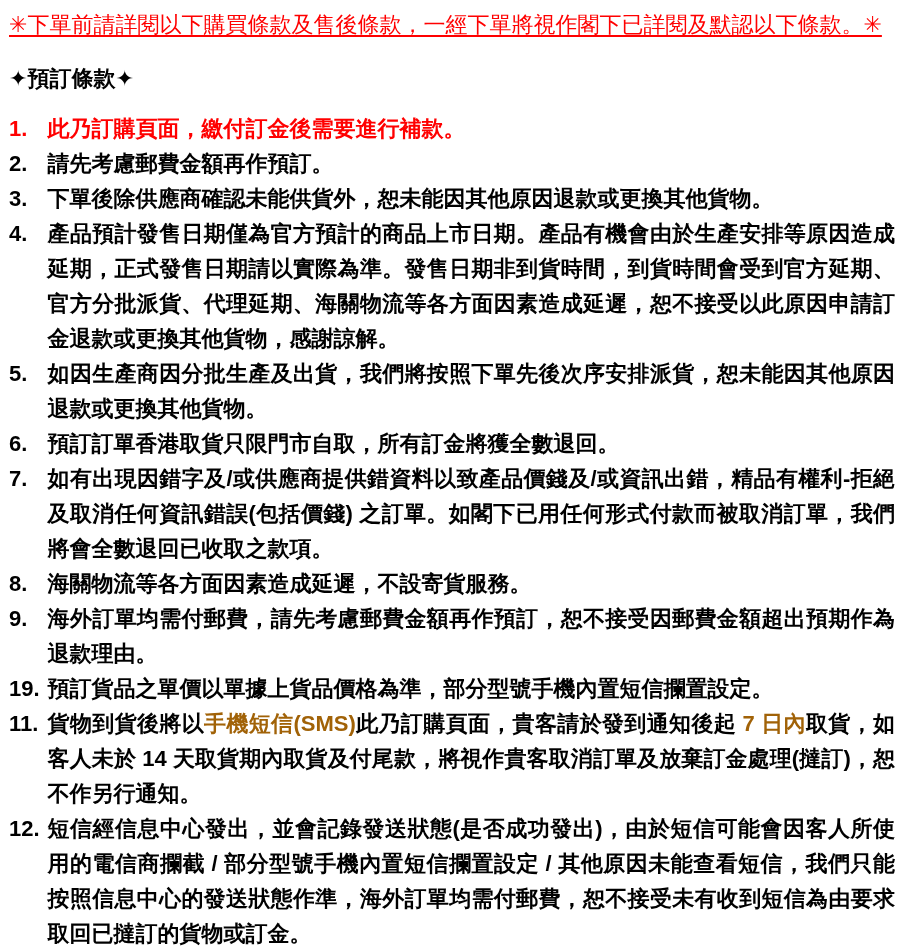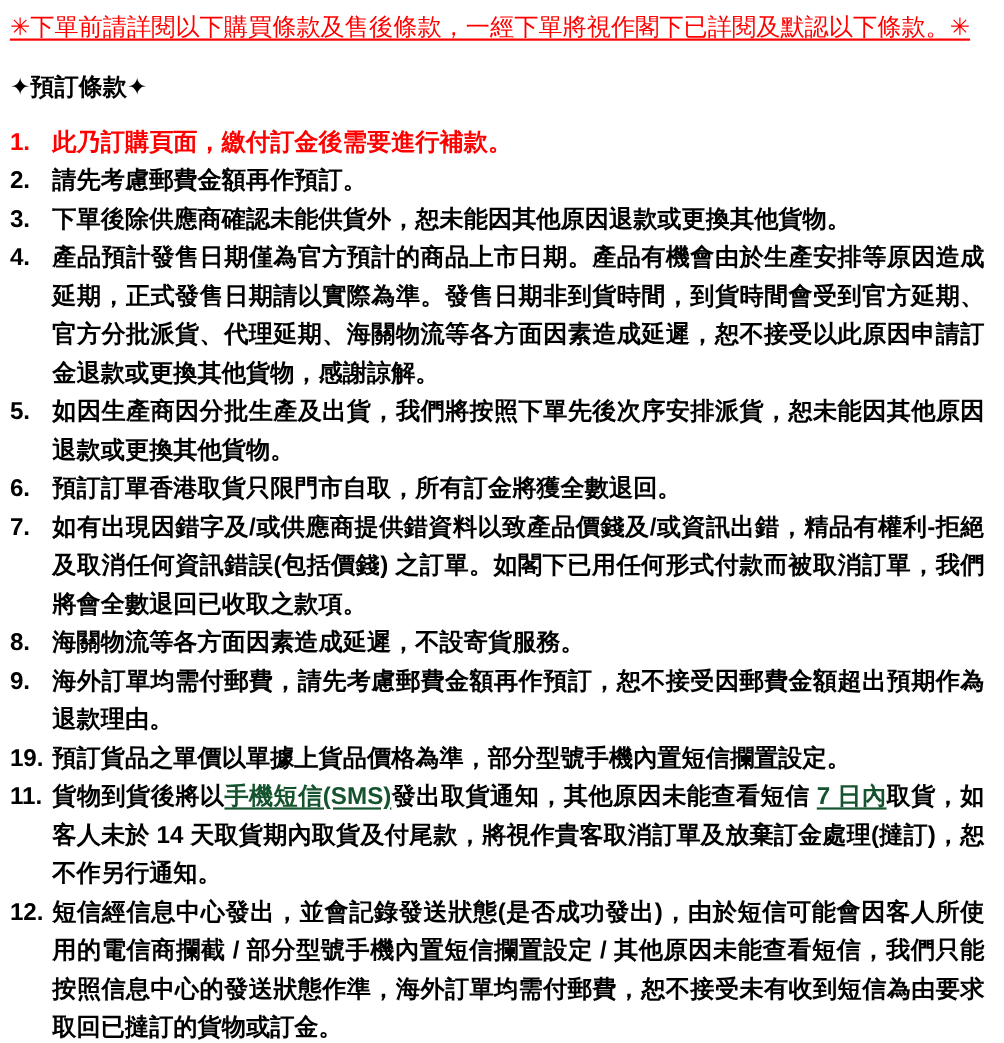--- a/index.html
+++ b/index.html
@@ -51,22 +51,21 @@
     white-space: nowrap;
   }
   .term-text {
     grid-column: 2;
     text-align: justify;
     padding-right: 6px;
   }
   .term-item.red .term-number,
   .term-item.red .term-text { color: #ff0000; }
   .run-red-underline {
-    color: #14532d;
-    text-decoration: underline;
+    color: #a16207;
     text-underline-offset: 3px;
   }
 </style>
 </head>
 <body>
 
 <div class="doc">
   <h1 class="main-title">✳下單前請詳閱以下購買條款及售後條款，一經下單將視作閣下已詳閱及默認以下條款。✳</h1>
 
   <h2 class="section-title">✦預訂條款✦</h2>
@@ -75,17 +74,17 @@
       <div class="term-item red"><span class="term-number">1.</span><span class="term-text"><span>此乃訂購頁面，繳付訂金後需要進行補款。</span></span></div>
       <div class="term-item"><span class="term-number">2.</span><span class="term-text"><span>請先考慮郵費金額再作預訂。</span></span></div>
       <div class="term-item"><span class="term-number">3.</span><span class="term-text"><span>下單後除供應商確認未能供貨外，恕未能因其他原因退款或更換其他貨物。</span></span></div>
       <div class="term-item"><span class="term-number">4.</span><span class="term-text"><span>產品預計發售日期僅為官方預計的商品上市日期。產品有機會由於生產安排等原因造成延期，正式發售日期請以實際為準。發售日期非到貨時間，到貨時間會受到官方延期、官方分批派貨、代理延期、海關物流等各方面因素造成延遲，恕不接受以此原因申請訂金退款或更換其他貨物，感謝諒解。</span></span></div>
       <div class="term-item"><span class="term-number">5.</span><span class="term-text"><span>如因生產商因分批生產及出貨，我們將按照下單先後次序安排派貨，恕未能因其他原因退款或更換其他貨物。</span></span></div>
       <div class="term-item"><span class="term-number">6.</span><span class="term-text"><span>預訂訂單香港取貨只限門市自取，所有訂金將獲全數退回。</span></span></div>
       <div class="term-item"><span class="term-number">7.</span><span class="term-text"><span>如有出現因錯字及/或供應商提供錯資料以致產品價錢及/或資訊出錯，精品有權利-拒絕及取消任何資訊錯誤(包括價錢) 之訂單。如閣下已用任何形式付款而被取消訂單，我們將會全數退回已收取之款項。</span></span></div>
       <div class="term-item"><span class="term-number">8.</span><span class="term-text"><span>海關物流等各方面因素造成延遲，不設寄貨服務。</span></span></div>
       <div class="term-item"><span class="term-number">9.</span><span class="term-text"><span>海外訂單均需付郵費，請先考慮郵費金額再作預訂，恕不接受因郵費金額超出預期作為退款理由。</span></span></div>
       <div class="term-item"><span class="term-number">19.</span><span class="term-text"><span>預訂貨品之單價以單據上貨品價格為準，部分型號手機內置短信攔置設定。</span></span></div>
-      <div class="term-item"><span class="term-number">11.</span><span class="term-text"><span>貨物到貨後將以</span><span class="run-red-underline">手機短信(SMS)</span><span>發出取貨通知，其他原因未能查看短信 </span><span class="run-red-underline">7 日內</span><span>取貨，如客人未於 14 天取貨期內取貨及付尾款，將視作貴客取消訂單及放棄訂金處理(撻訂)，恕不作另行通知。</span></span></div>
+      <div class="term-item"><span class="term-number">11.</span><span class="term-text"><span>貨物到貨後將以</span><span class="run-red-underline">手機短信(SMS)</span><span>此乃訂購頁面，貴客請於發到通知後起 </span><span class="run-red-underline">7 日內</span><span>取貨，如客人未於 14 天取貨期內取貨及付尾款，將視作貴客取消訂單及放棄訂金處理(撻訂)，恕不作另行通知。</span></span></div>
       <div class="term-item"><span class="term-number">12.</span><span class="term-text"><span>短信經信息中心發出，並會記錄發送狀態(是否成功發出)，由於短信可能會因客人所使用的電信商攔截 / 部分型號手機內置短信攔置設定 / 其他原因未能查看短信，我們只能按照信息中心的發送狀態作準，海外訂單均需付郵費，恕不接受未有收到短信為由要求取回已撻訂的貨物或訂金。</span></span></div>
       <div class="term-item"></div>
     </div>
 </div>
 
 </body></html>

